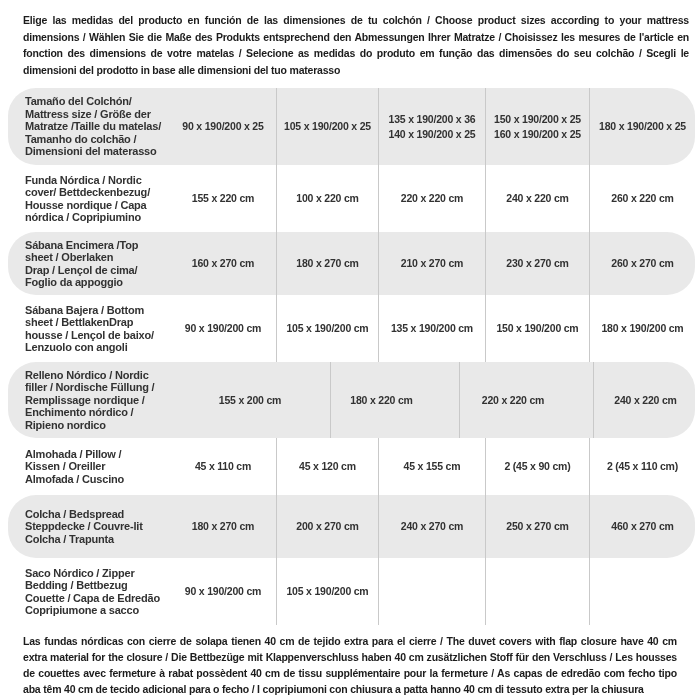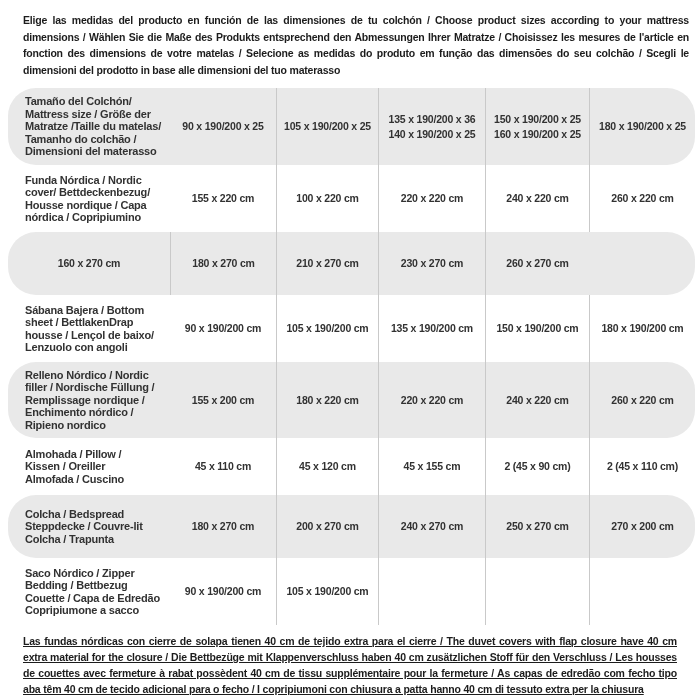--- a/index.html
+++ b/index.html
@@ -27,21 +27,21 @@
     display:grid;
     grid-template-columns:162px 106px 102px 107px 104px 106px;
     align-items:center;
     border-radius:28px;
   }
   .row.stripe{background:#e9e9e9;}
   .row.plain{background:#ffffff;}
   .h77{min-height:77px;}
   .h67{min-height:67px;}
   .h63{min-height:63px;}
-  .h76{min-height:76px;}
+  .h76{min-height:76px;gap:27px;}
   .h57{min-height:57px;}
   .cell{
     font-weight:bold;
     color:#323232;
     white-space:pre-line;
   }
   .label{
     font-size:11px;
     line-height:12.5px;
     letter-spacing:-0.2px;
@@ -60,21 +60,20 @@
   }
   .bl{border-left:1px solid #c9c9c9;}
   .note{
     margin:8px 23px 0 23px;
     font-size:10.5px;
     font-weight:bold;
     line-height:16px;
     letter-spacing:-0.2px;
     text-align:justify;
     color:#1c1c1c;
-    text-decoration:underline;
   }
 </style>
 </head>
 <body>
 
 <p class="intro">Elige las medidas del producto en función de las dimensiones de tu colchón / Choose product sizes according to your mattress dimensions / Wählen Sie die Maße des Produkts entsprechend den Abmessungen Ihrer Matratze / Choisissez les mesures de l'article en fonction des dimensions de votre matelas / Selecione as medidas do produto em função das dimensões do seu colchão / Scegli le dimensioni del prodotto in base alle dimensioni del tuo materasso</p>
 
 <div class="size-table">
 
   <div class="row stripe h77">
@@ -98,20 +97,24 @@
 Housse nordique  / Capa
 nórdica / Copripiumino</div>
     <div class="cell val">155 x 220 cm</div>
     <div class="cell val bl">100 x 220 cm</div>
     <div class="cell val bl">220 x 220 cm</div>
     <div class="cell val bl">240 x 220 cm</div>
     <div class="cell val bl">260 x 220 cm</div>
   </div>
 
   <div class="row stripe h63">
+    <div class="cell label">Sábana Encimera /Top
+sheet / Oberlaken
+Drap / Lençol de cima/
+Foglio da appoggio</div>
     <div class="cell val">160 x 270 cm</div>
     <div class="cell val bl">180 x 270 cm</div>
     <div class="cell val bl">210 x 270 cm</div>
     <div class="cell val bl">230 x 270 cm</div>
     <div class="cell val bl">260 x 270 cm</div>
   </div>
 
   <div class="row plain h67">
     <div class="cell label">Sábana Bajera / Bottom
 sheet / BettlakenDrap
@@ -149,21 +152,21 @@
   </div>
 
   <div class="row stripe h63">
     <div class="cell label">Colcha / Bedspread
 Steppdecke / Couvre-lit
 Colcha / Trapunta</div>
     <div class="cell val">180 x 270 cm</div>
     <div class="cell val bl">200 x 270 cm</div>
     <div class="cell val bl">240 x 270 cm</div>
     <div class="cell val bl">250 x 270 cm</div>
-    <div class="cell val bl">270 x 200 cm</div>
+    <div class="cell val bl">460 x 270 cm</div>
   </div>
 
   <div class="row plain h67">
     <div class="cell label">Saco Nórdico / Zipper
 Bedding / Bettbezug
 Couette  / Capa de Edredão
 Copripiumone a sacco</div>
     <div class="cell val">90 x 190/200 cm</div>
     <div class="cell val bl">105 x 190/200 cm</div>
     <div class="cell val bl"></div>

